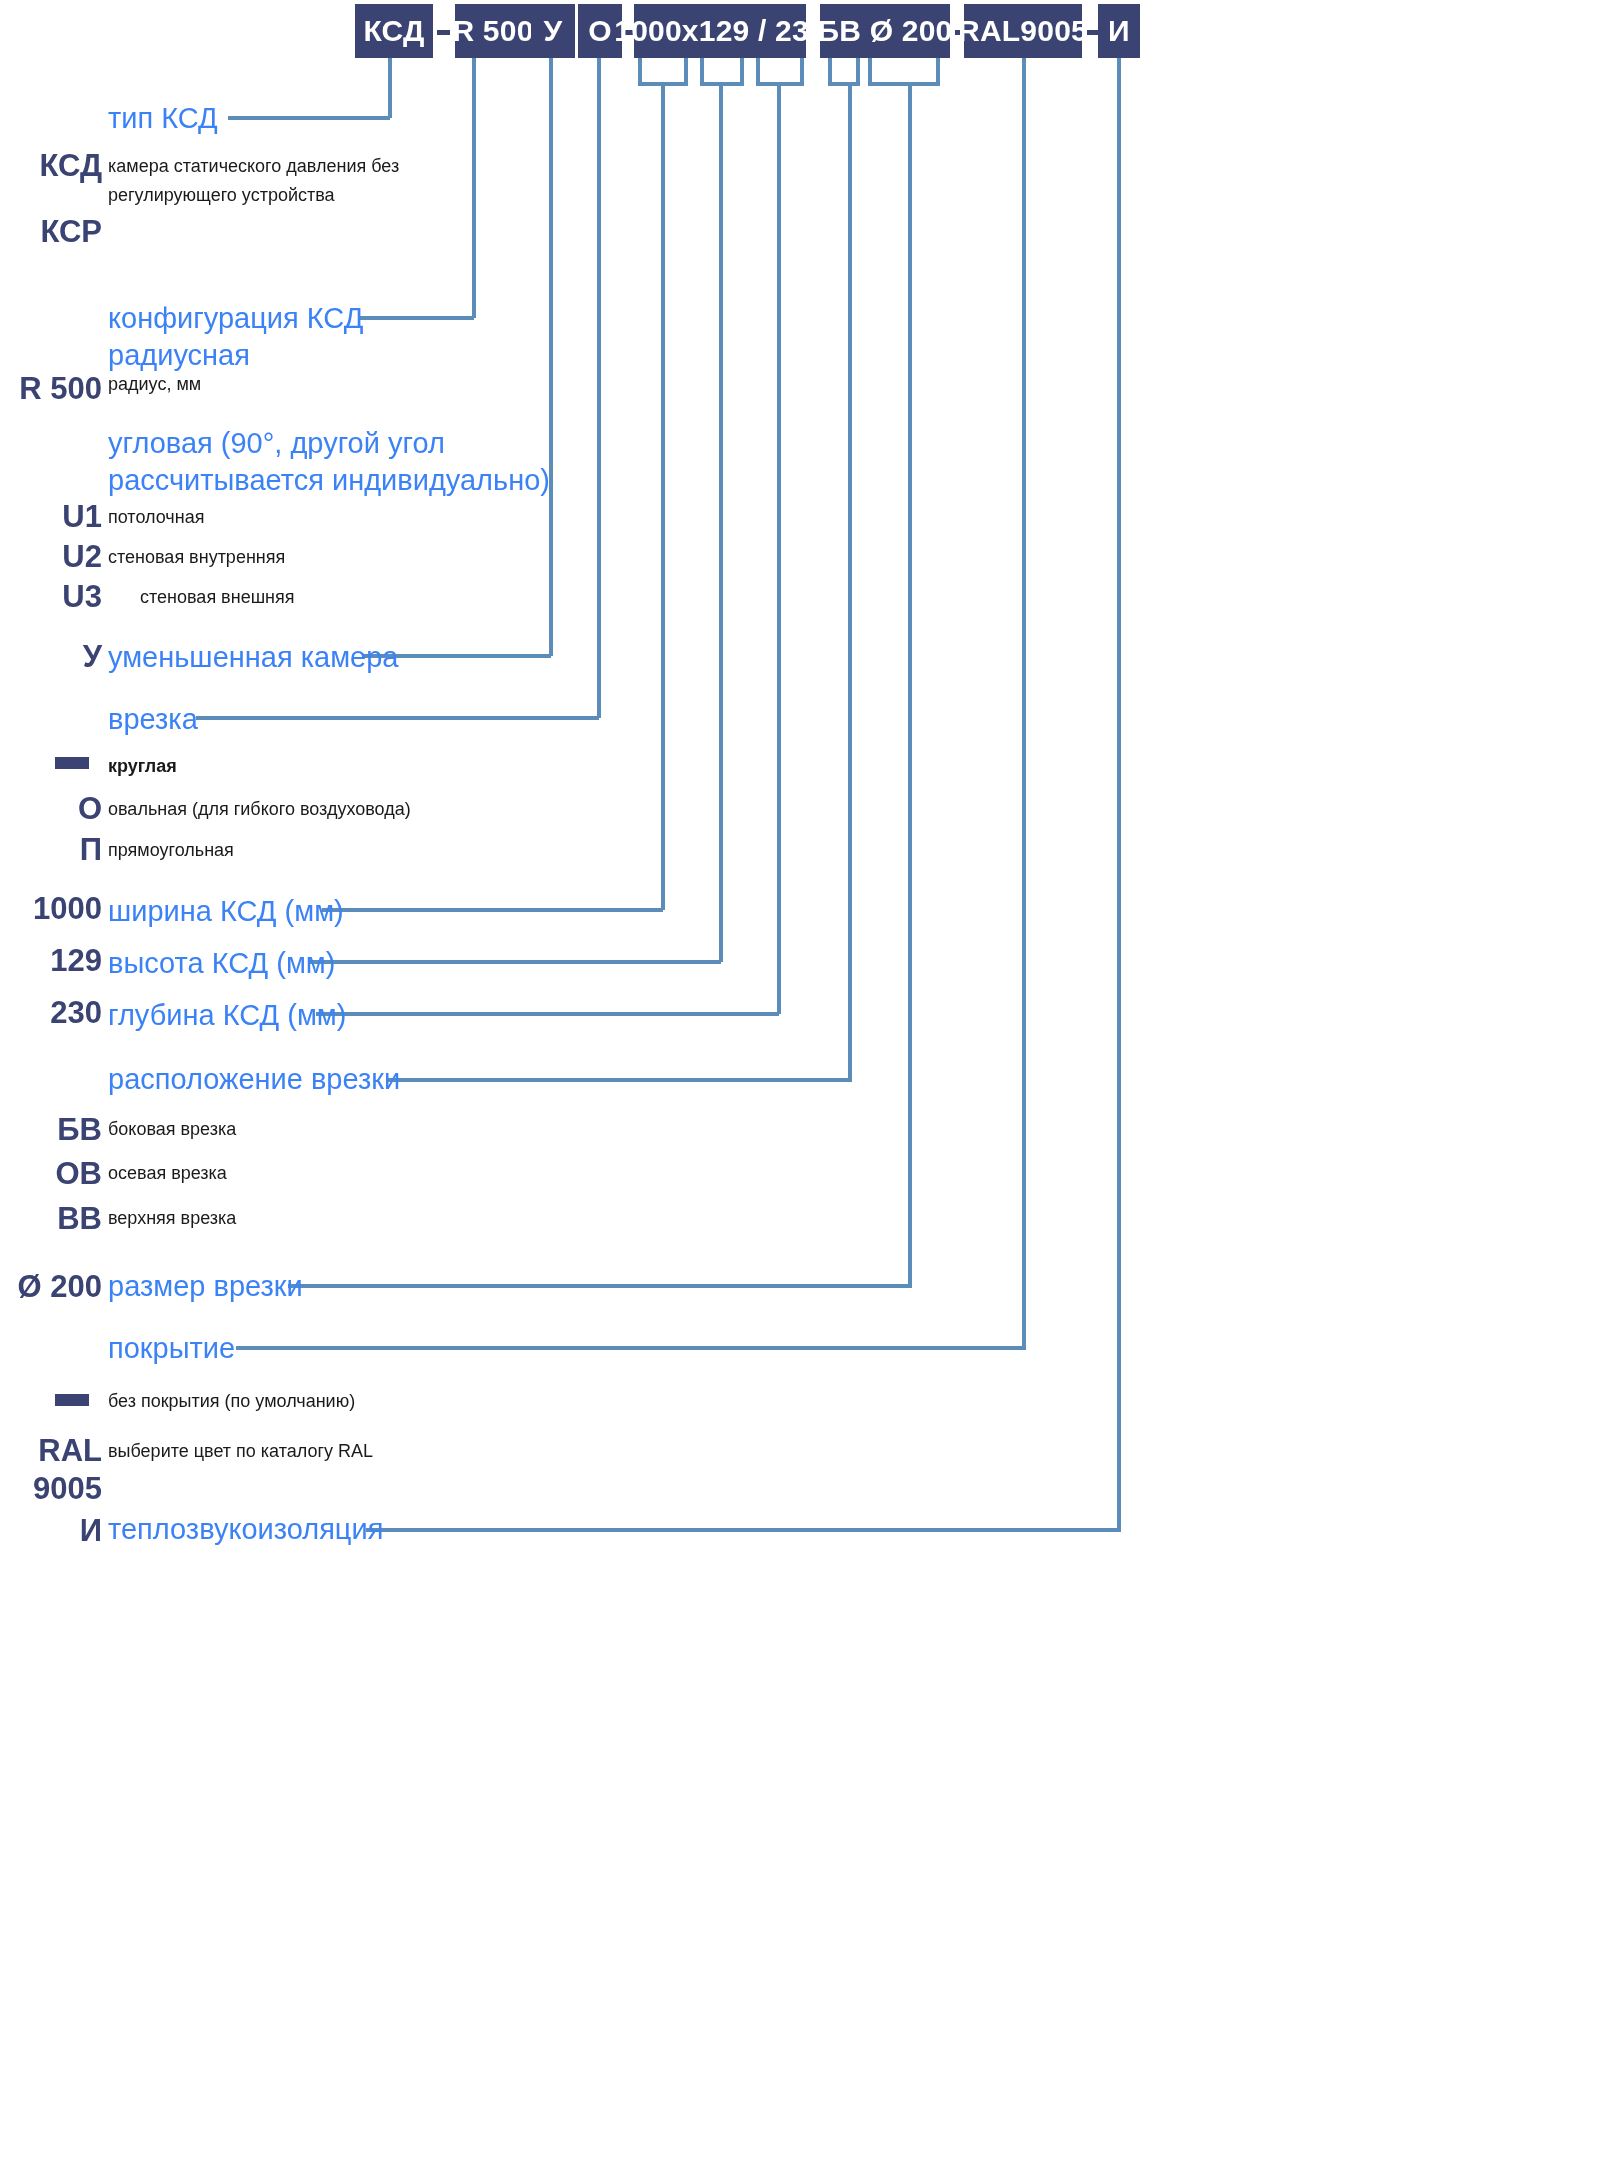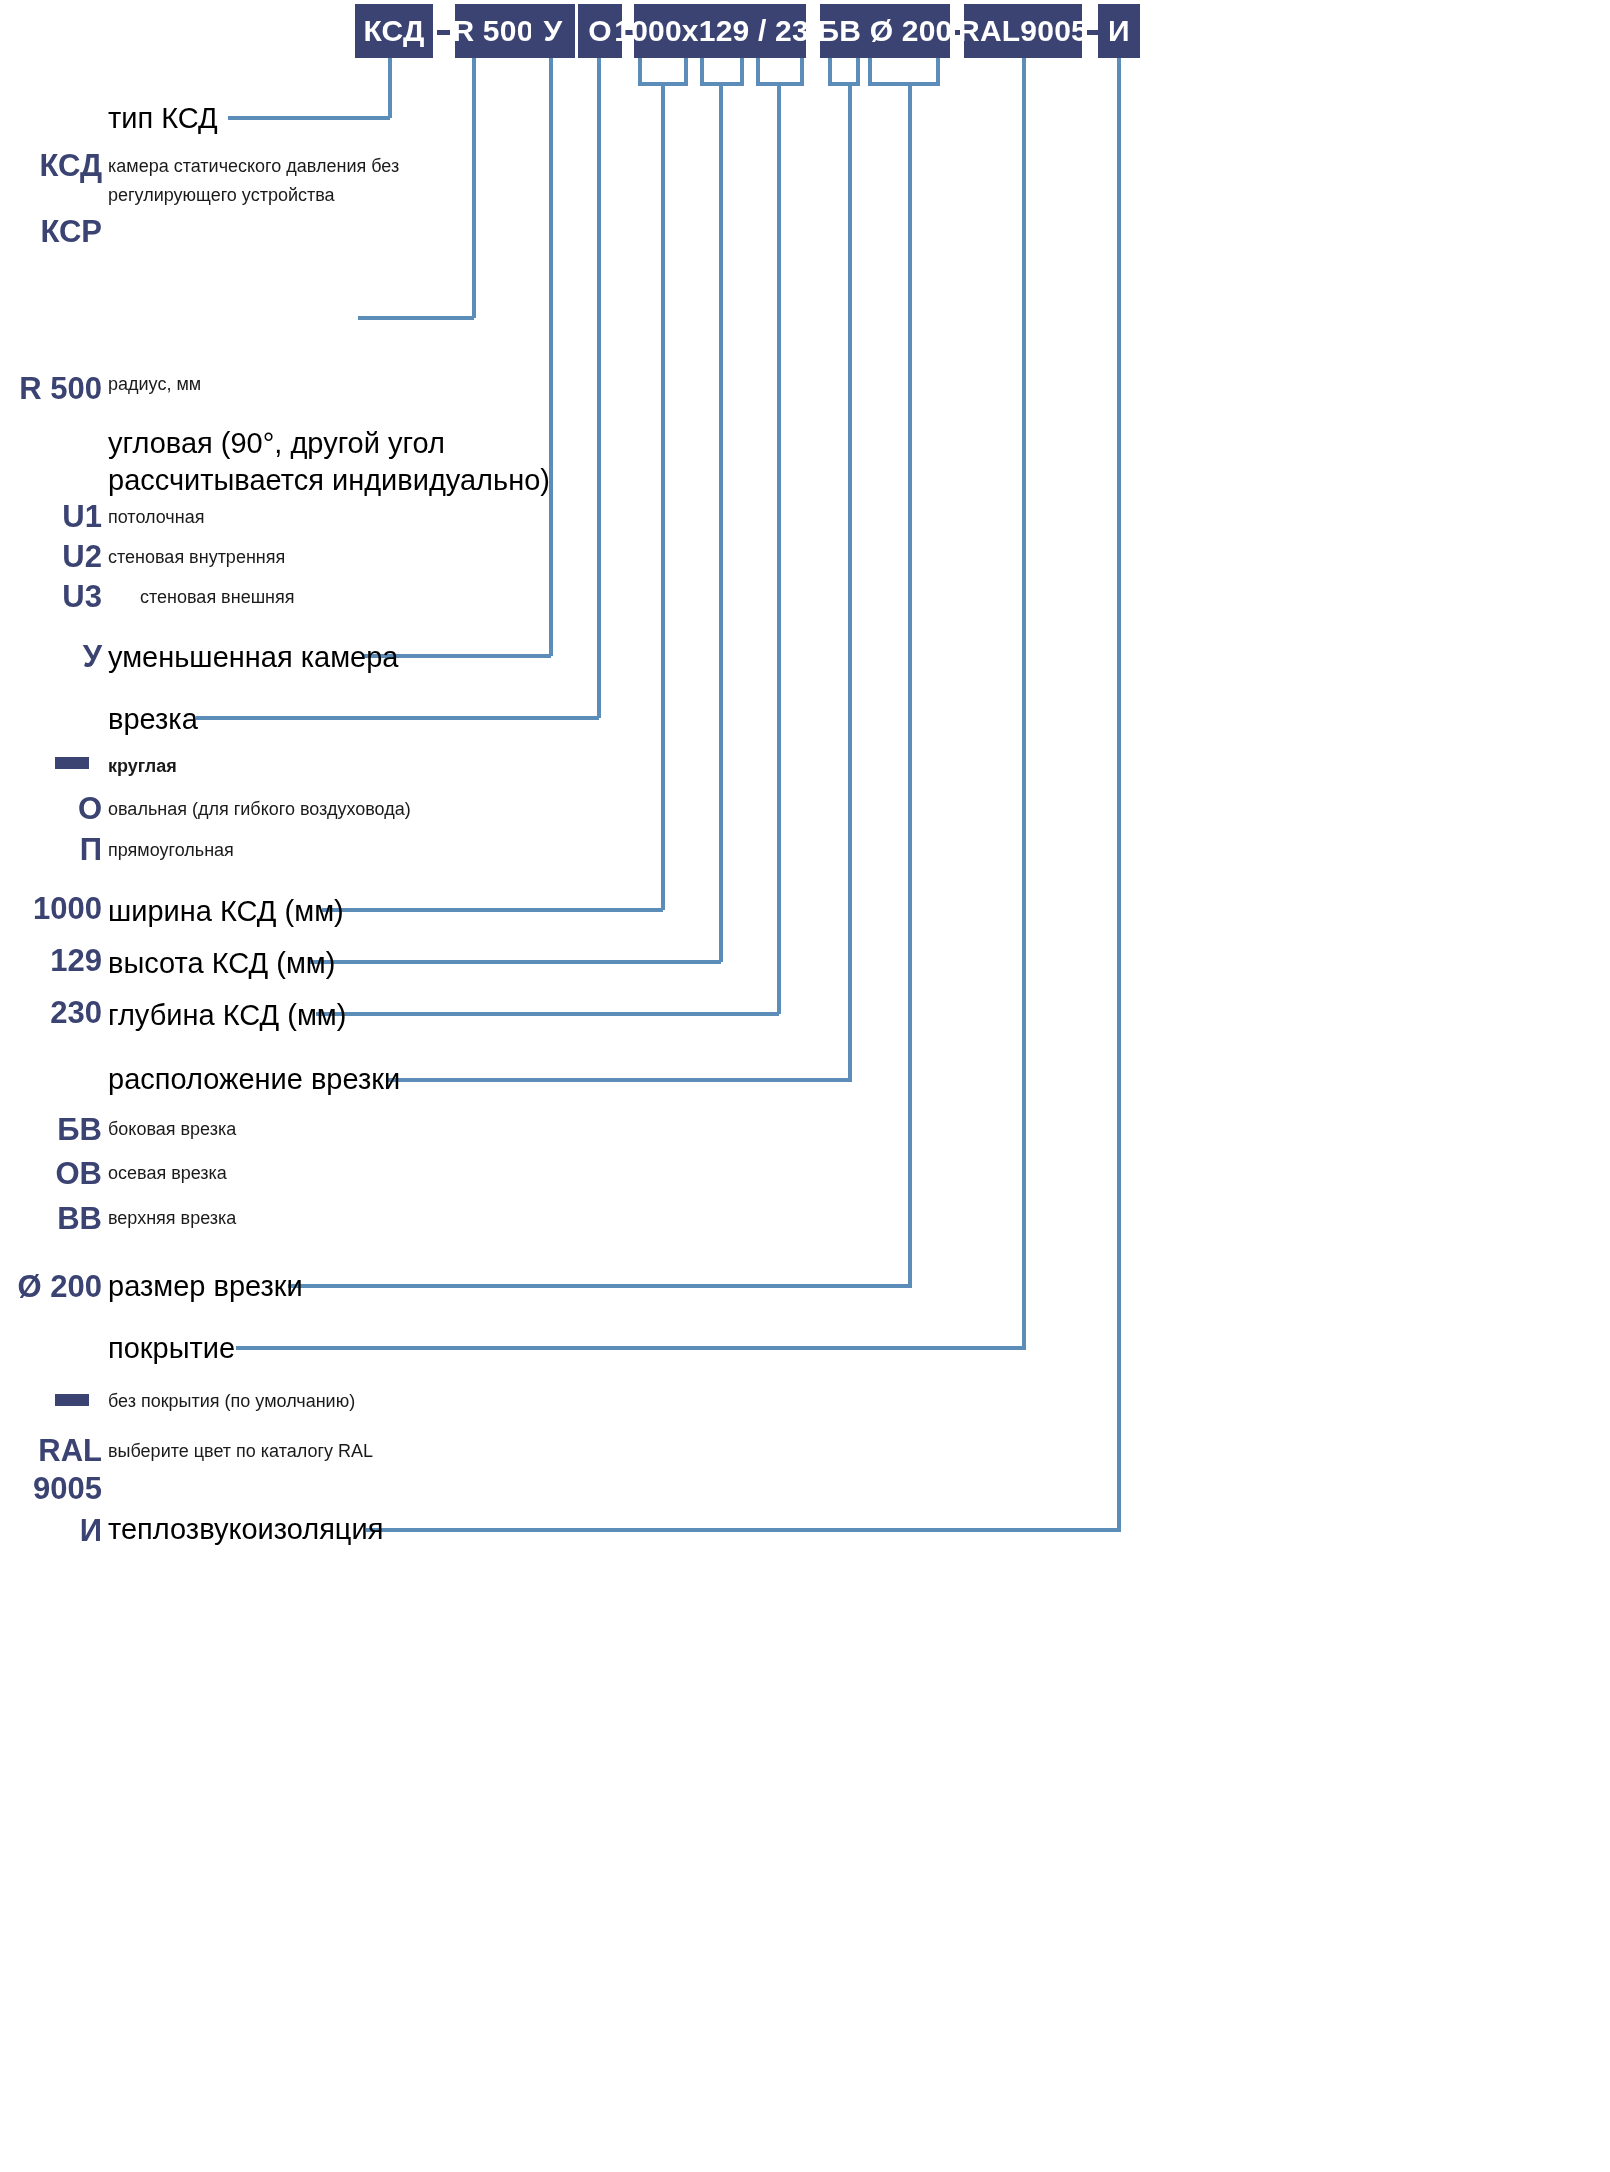--- a/index.html
+++ b/index.html
@@ -49,21 +49,21 @@
     position: absolute;
     left: 108px;
     color: #1a1a1a;
     font-size: 18px;
     line-height: 29px;
     white-space: pre-line;
   }
   .heading {
     position: absolute;
     left: 108px;
-    color: #000000;
+    color: #3b82f6;
     font-size: 29px;
     line-height: 37px;
     white-space: pre-line;
   }
 
   
   .swatch {
     position: absolute;
     width: 34px; height: 12px;
     background: #3a4372;
@@ -140,20 +140,22 @@
   <div class="hline" style="left:366px;  top:1528px; width:755px;"></div>
 
   <div class="heading" style="top:100px;">тип КСД</div>
 
   <div class="lcode" style="left:-88px; top:147px;">КСД</div>
   <div class="desc" style="top:152px;">камера статического давления без
 регулирующего устройства</div>
 
   <div class="lcode" style="left:-88px; top:213px;">КСР</div>
 
+  <div class="heading" style="top:300px;">конфигурация КСД
+радиусная</div>
 
   <div class="lcode" style="left:-88px; top:370px;">R 500</div>
   <div class="desc" style="top:370px;">радиус, мм</div>
 
   <div class="heading" style="top:425px;">угловая (90°, другой угол
 рассчитывается индивидуально)</div>
 
   <div class="lcode" style="left:-88px; top:498px;">U1</div>
   <div class="desc" style="top:503px;">потолочная</div>
 

